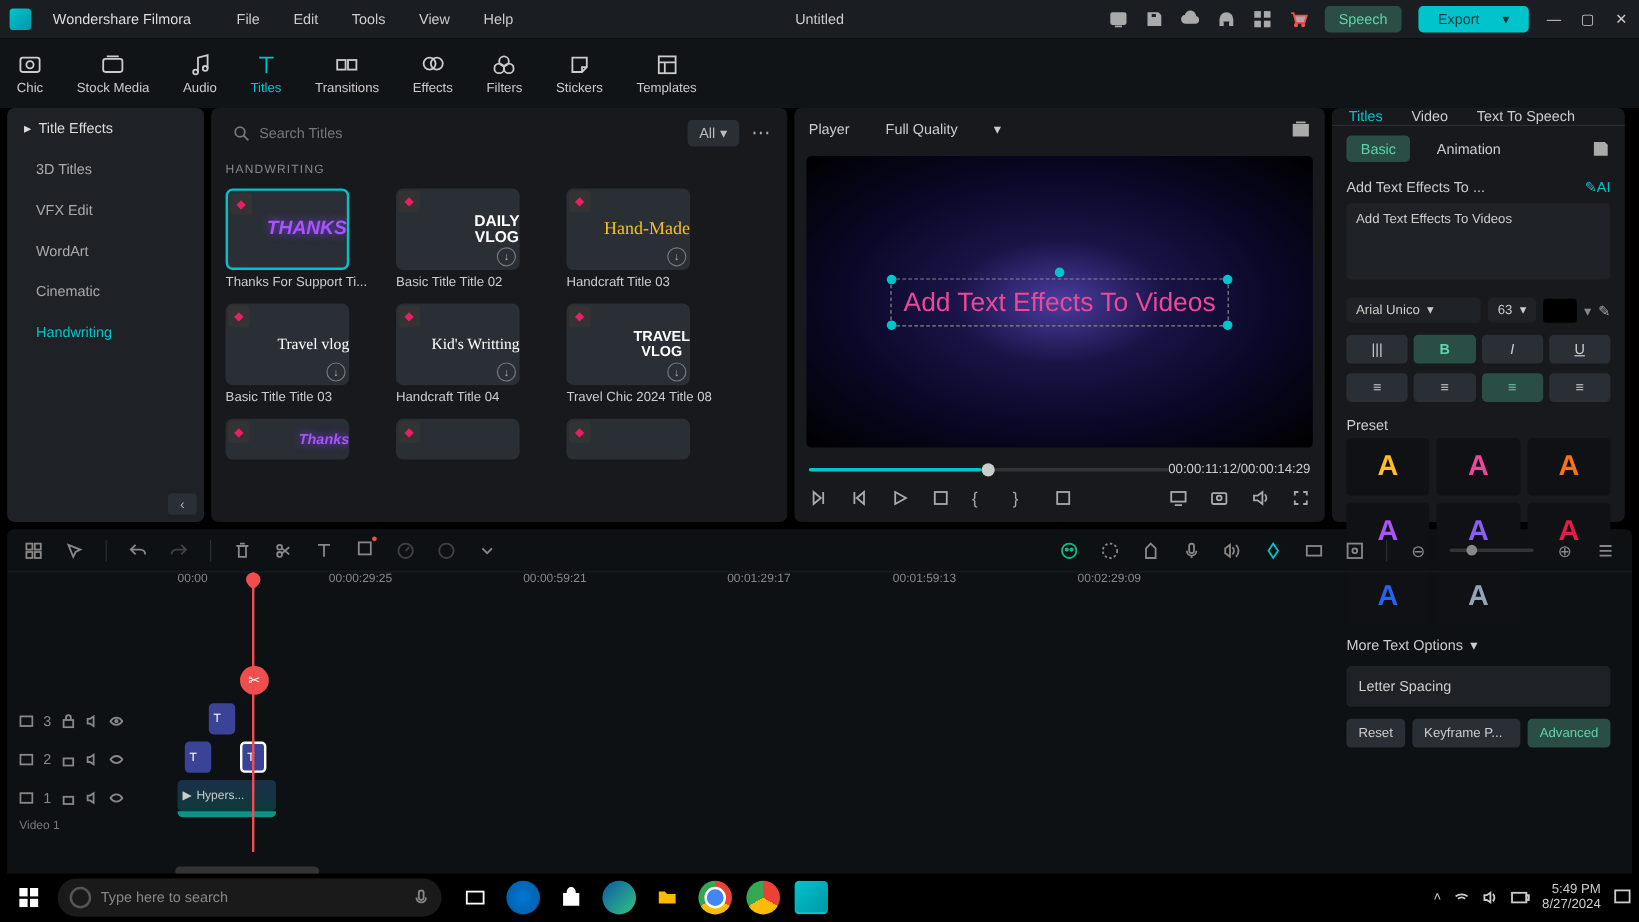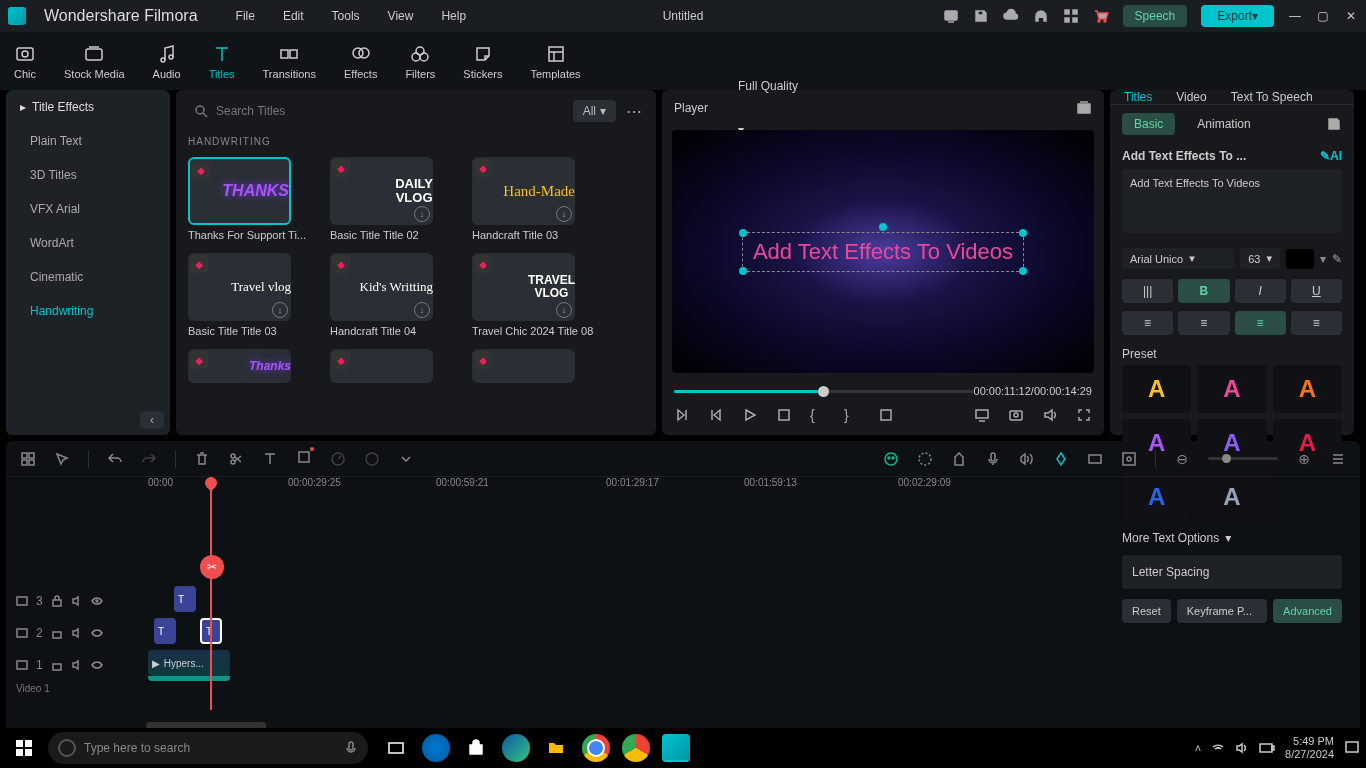--- a/index.html
+++ b/index.html
@@ -1,26 +1,26 @@
 <!DOCTYPE html>
 <html><head>
 <meta charset="utf-8">
 <style>
 * { margin:0; padding:0; box-sizing:border-box; font-family:"Segoe UI",Arial,sans-serif; }
 body { width:1366px; height:768px; background:#000; color:#ccc; font-size:12px; overflow:hidden; position:relative; }
 .titlebar { height:32px; background:#1a1d21; display:flex; align-items:center; padding:0 8px; gap:18px; }
 .app-logo { width:18px; height:18px; background:linear-gradient(135deg,#00c4cc,#0097a7); border-radius:3px; }
-.app-name { font-size:16px; color:#ddd; }
+.app-name { font-size:12px; color:#ddd; }
 .menubar { display:flex; gap:28px; margin-left:20px; }
 .menubar span { font-size:12px; color:#ccc; cursor:pointer; }
 .doc-title { position:absolute; left:50%; transform:translateX(-50%); color:#ccc; font-size:12px; }
 .title-right { margin-left:auto; display:flex; align-items:center; gap:14px; }
 .tbicon { width:16px; height:16px; fill:#aaa; stroke:#aaa; cursor:pointer; }
 .login-btn { background:#2a4e46; color:#5fd4a8; padding:4px 12px; border-radius:4px; cursor:pointer; }
-.export-btn { background:#00c4cc; color:#0a3e3e; padding:4px 16px; border-radius:4px; cursor:pointer; display:flex; align-items:center; gap:0; font-weight:500; }
+.export-btn { background:#00c4cc; color:#0a3e3e; padding:4px 16px; border-radius:4px; cursor:pointer; display:flex; align-items:center; gap:19px; font-weight:500; }
 .winctrl { width:14px; height:14px; cursor:pointer; display:inline-block; text-align:center; }
 .main-tabs { height:58px; background:#111417; display:flex; align-items:center; padding:0 14px; gap:28px; }
 .main-tab { display:flex; flex-direction:column; align-items:center; gap:3px; cursor:pointer; color:#ccc; font-size:11px; }
 .main-tab.active { color:#00c4cc; }
 .main-tab svg { width:22px; height:22px; }
 .workspace { display:flex; height:345px; gap:6px; padding:0 6px; }
 .left-col { width:164px; background:#1e2226; border-radius:6px; display:flex; flex-direction:column; }
 .te-header { padding:10px 14px; font-size:12px; color:#ddd; display:flex; align-items:center; gap:6px; }
 .te-list { display:flex; flex-direction:column; }
 .te-item { padding:10px 24px; font-size:12px; color:#aaa; cursor:pointer; }
@@ -42,21 +42,21 @@
 .dl { position:absolute; bottom:3px; right:3px; width:16px; height:16px; border:1px solid #777; border-radius:50%; display:flex; align-items:center; justify-content:center; color:#aaa; font-size:9px; }
 .card-label { font-size:11px; color:#ccc; white-space:nowrap; overflow:hidden; text-overflow:ellipsis; }
 .th-thanks { color:#a855f7; font-weight:bold; font-size:16px; font-style:italic; text-shadow:0 0 8px #7c3aed; }
 .th-daily { color:#fff; font-weight:bold; font-size:13px; text-align:center; line-height:1.1; }
 .th-hand { color:#fbbf24; font-family:cursive; font-size:15px; }
 .th-travel { color:#fff; font-family:cursive; font-size:13px; }
 .th-kid { color:#fff; font-family:cursive; font-size:13px; }
 .th-tchic { color:#fff; font-weight:bold; font-size:12px; text-align:center; line-height:1.1; }
 .player { flex:1; background:#17191c; border-radius:6px; display:flex; flex-direction:column; }
 .player-head { height:36px; display:flex; align-items:center; padding:0 12px; gap:20px; }
-.quality-sel { display:flex; gap:30px; color:#ccc; cursor:pointer; padding:4px 10px;flex-direction:column; }
+.quality-sel { display:flex; gap:30px; color:#ccc; cursor:pointer; padding:4px 10px; }
 .preview { flex:1; background:radial-gradient(ellipse at center,#4a3c9e 0%,#1a1346 30%,#0a0828 60%,#000 100%); margin:4px 10px; border-radius:4px; position:relative; display:flex; align-items:center; justify-content:center; }
 .preview-text-box { border:1px dashed #888; padding:6px 10px; position:relative; }
 .preview-text { font-size:22px; color:#ec4899; font-weight:500; }
 .handle { position:absolute; width:8px; height:8px; background:#00c4cc; border-radius:50%; }
 .h-tl{top:-4px;left:-4px}.h-tr{top:-4px;right:-4px}.h-bl{bottom:-4px;left:-4px}.h-br{bottom:-4px;right:-4px}.h-tc{top:-10px;left:50%;margin-left:-4px}
 .player-controls { padding:8px 12px 12px; display:flex; flex-direction:column; gap:10px; }
 .scrub-row { display:flex; align-items:center; }
 .scrub { flex:1; height:3px; background:#333; border-radius:2px; position:relative; }
 .scrub-fill { position:absolute; left:0; top:0; height:100%; width:48%; background:#00c4cc; border-radius:2px; }
 .scrub-dot { position:absolute; left:48%; top:-4px; width:11px; height:11px; background:#ccc; border-radius:50%; }
@@ -65,21 +65,21 @@
 .ctrl-ic { width:16px; height:16px; cursor:pointer; color:#aaa; }
 .inspector { width:244px; background:#17191c; border-radius:6px; display:flex; flex-direction:column; margin-right:6px; }
 .insp-tabs { display:flex; padding:0 14px; height:36px; align-items:center; gap:24px; border-bottom:1px solid #2a2f35; }
 .insp-tab { font-size:12px; color:#ccc; cursor:pointer; }
 .insp-tab.active { color:#00c4cc; }
 .insp-subtabs { display:flex; padding:8px 12px; gap:10px; align-items:center; }
 .subtab { padding:4px 12px; border-radius:4px; cursor:pointer; font-size:12px; color:#ccc; }
 .subtab.active { background:#2a4e46; color:#5fd4a8; }
 .reset-ic { margin-left:auto; cursor:pointer; }
 .textarea-row { padding:6px 12px; }
-.text-label { font-size:12px; color:#ccc; display:flex; gap:18px; margin-bottom:6px;font-weight:bold; }
+.text-label { font-size:12px; color:#ccc; display:flex; gap:18px; margin-bottom:6px; }
 .ai-badge { margin-left:auto; color:#00c4cc; cursor:pointer; }
 .text-input { width:100%; height:64px; background:#1e2226; border:none; color:#ccc; padding:8px; border-radius:4px; font-size:11px; resize:none; }
 .font-row { display:flex; gap:6px; padding:6px 12px; align-items:center; }
 .sel { background:#1e2226; padding:4px 8px; border-radius:4px; display:flex; align-items:center; gap:6px; cursor:pointer; font-size:11px; }
 .swatch { width:28px; height:20px; background:#000; border-radius:3px; cursor:pointer; }
 .eyedrop { cursor:pointer; color:#aaa; }
 .btn-row { display:flex; gap:5px; padding:4px 12px; }
 .ibtn { flex:1; height:24px; background:#2a2f35; border-radius:4px; display:flex; align-items:center; justify-content:center; cursor:pointer; color:#ccc; }
 .ibtn.active { background:#2a4e46; color:#5fd4a8; }
 .preset-label { padding:8px 12px 4px; font-size:12px; color:#ccc; }
@@ -243,23 +243,22 @@
 </div>
 
 <div class="workspace">
 
   <div class="left-col">
     <div class="te-header">
         <span>▸</span>
         <span>Title Effects</span>
       </div>
     <div class="te-list">
-      <div class="te-item">Plain Text</div>
       <div class="te-item">3D Titles</div>
-      <div class="te-item">VFX Arial</div>
+      <div class="te-item">VFX Edit</div>
       <div class="te-item">WordArt</div>
       <div class="te-item">Cinematic</div>
       <div class="te-item active">Handwriting</div>
     </div>
     <div class="te-footer">
         <div class="collapse-btn">‹</div>
       </div>
   </div>
 
   <div class="browser">
@@ -635,21 +634,21 @@
           </svg>
           <svg class="track-ic">
             <path d="M1 6s2-3 5-3 5 3 5 3-2 3-5 3-5-3-5-3z"></path>
           </svg>
         </div>
       <div class="track-label">Video 1</div>
     </div>
     <div class="tl-tracks">
       <div class="ruler">
         <span style="left:6px">00:00</span>
-        <span style="left:146px">00:00:29:25</span>
+        <span style="left:132px">00:00:29:25</span>
         <span style="left:294px">00:00:59:21</span>
         <span style="left:464px">00:01:29:17</span>
         <span style="left:602px">00:01:59:13</span>
         <span style="left:756px">00:02:29:09</span>
       </div>
       <div class="playhead"></div>
       <div class="cut-badge">✂</div>
       <div style="height:80px"></div>
       <div class="track">
         <div class="clip clip-t" style="left:32px;width:22px">T</div>

